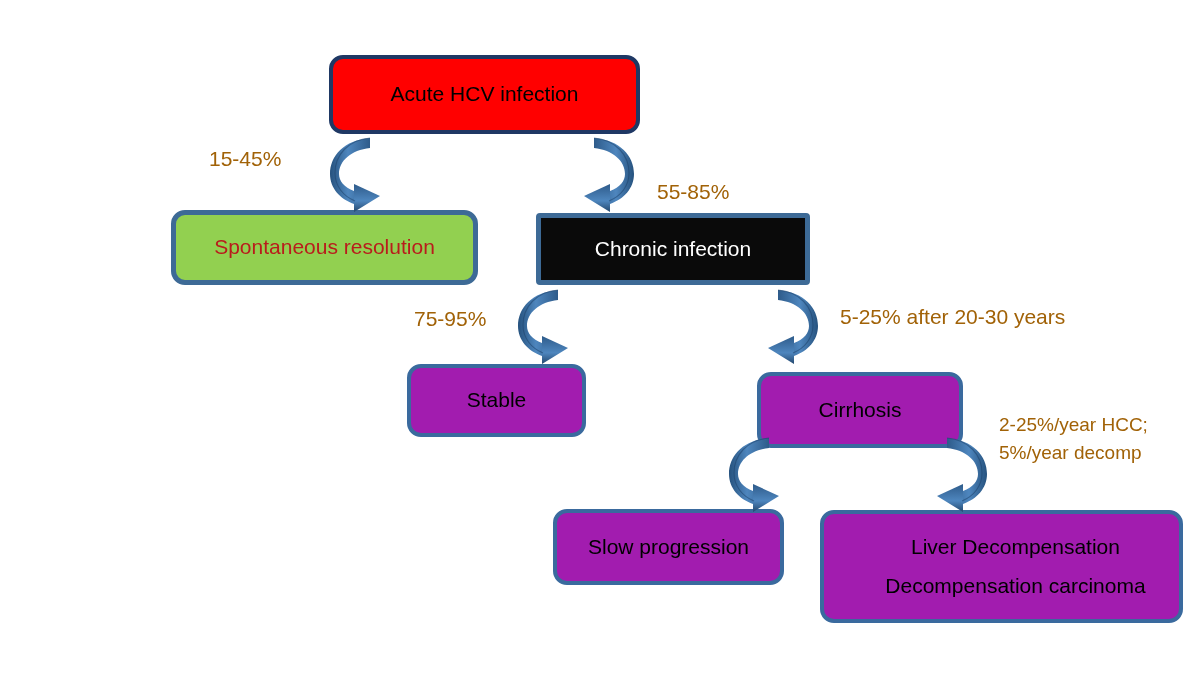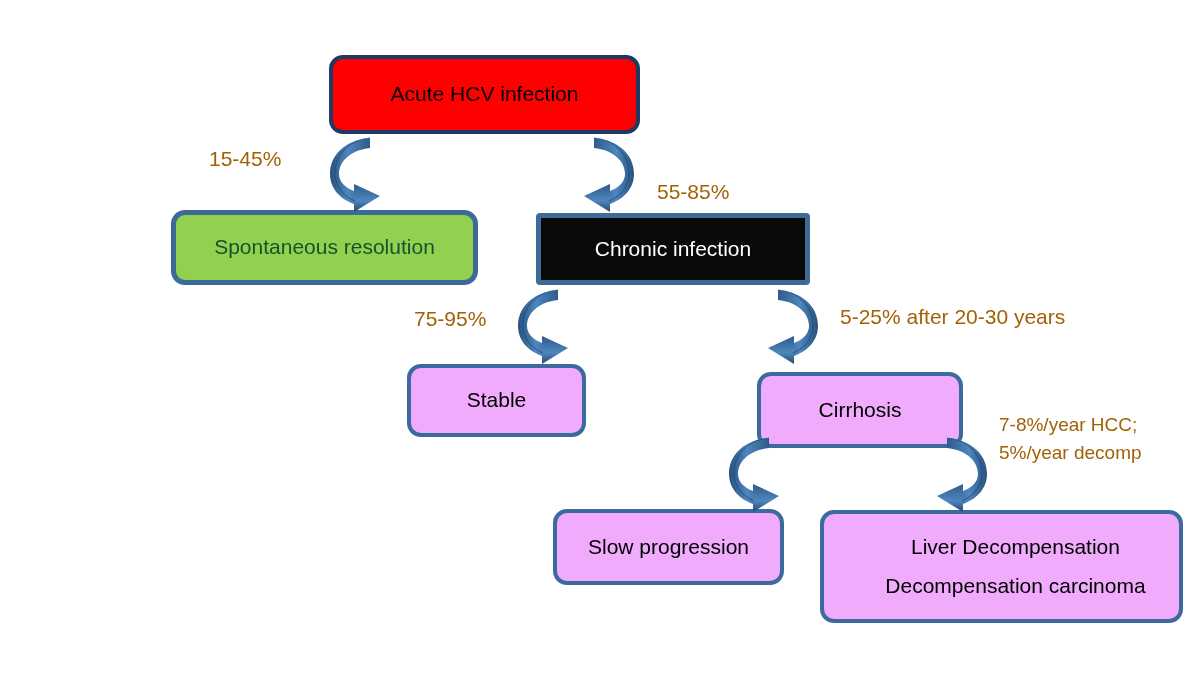--- a/index.html
+++ b/index.html
@@ -44,37 +44,37 @@
     color: #000000;
     font-size: 21px;
   }
 
   
   .node-spontaneous {
     background: #92D050;
     border-color: #3D6A96;
     border-width: 5px;
     border-radius: 14px;
-    color: #14532d;
+    color: #b91c1c;
     font-size: 21px;
   }
 
   
   .node-chronic {
     background: #0A0A0A;
     border-color: #3D6A96;
     border-width: 5px;
     border-radius: 4px;
     color: #FFFFFF;
     font-size: 21px;
   }
 
   
   .node-plain {
-    background: #f0abfc;
+    background: #a21caf;
     border-color: #3A6A9E;
     border-width: 4px;
     border-radius: 14px;
     color: #000000;
     font-size: 21px;
   }
   .node-plain.two-line .line + .line {
     margin-top: 10px;
   }
 
@@ -146,21 +146,21 @@
 
   <div class="edge-label" style="left:209px; top:144px;">15-45%</div>
 
   <div class="edge-label" style="left:657px; top:144px;margin-top:33px;">55-85%</div>
 
   <div class="edge-label" style="left:414px; top:304px;">75-95%</div>
 
   <div class="edge-label" style="left:840px; top:302px;">5-25% after 20-30 years</div>
 
   <div class="edge-label small" style="left:999px; top:411px;">
-    <span class="line">7-8%/year HCC;</span>
+    <span class="line">2-25%/year HCC;</span>
     <span class="line">5%/year decomp</span>
   </div>
 
   <div class="arrow" style="left:324px; top:136px;">
     <svg viewBox="0 0 72 76">
       <defs>
         <linearGradient id="gradA" x1="0" y1="0" x2="1" y2="0">
           <stop offset="0%" stop-color="#26527E"></stop>
           <stop offset="45%" stop-color="#4E86BE"></stop>
           <stop offset="100%" stop-color="#2E5B8A"></stop>

